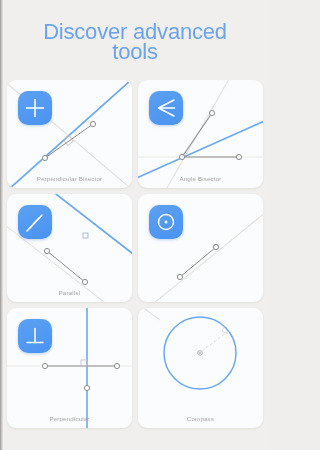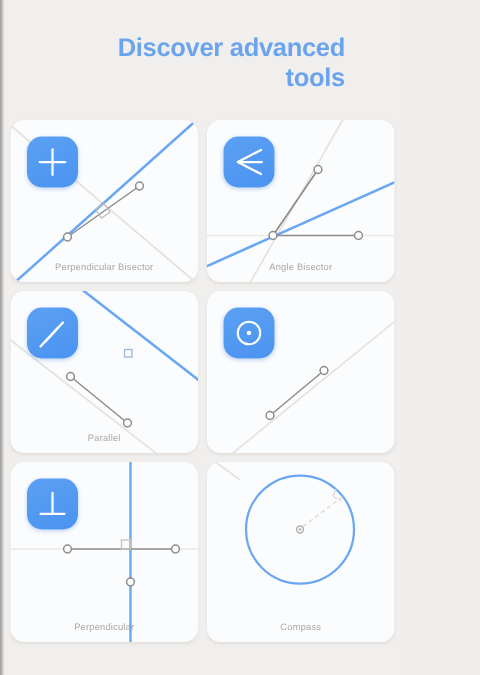--- a/index.html
+++ b/index.html
@@ -21,24 +21,24 @@
     background: linear-gradient(to right, #9a9896 0%, #c9c6c3 55%, #eceae8 100%);
     z-index: 50;
   }
   .screen {
     position: absolute;
     left: 0; top: 0;
     width: 270px; height: 450px;
     background: #f1efed;
   }
   .page-title {
-    text-align: right;
+    text-align: center;
     color: #6ba4ee;
-    font-size: 17px;
-    font-weight: bold;
+    font-size: 22px;
+    font-weight: normal;
     line-height: 20px;
     letter-spacing: -0.2px;
     padding: 22px 40px 0 40px;
     box-sizing: border-box;
   }
   .grid {
     position: absolute;
     top: 80px;
     left: 7px;
     width: 256px;

